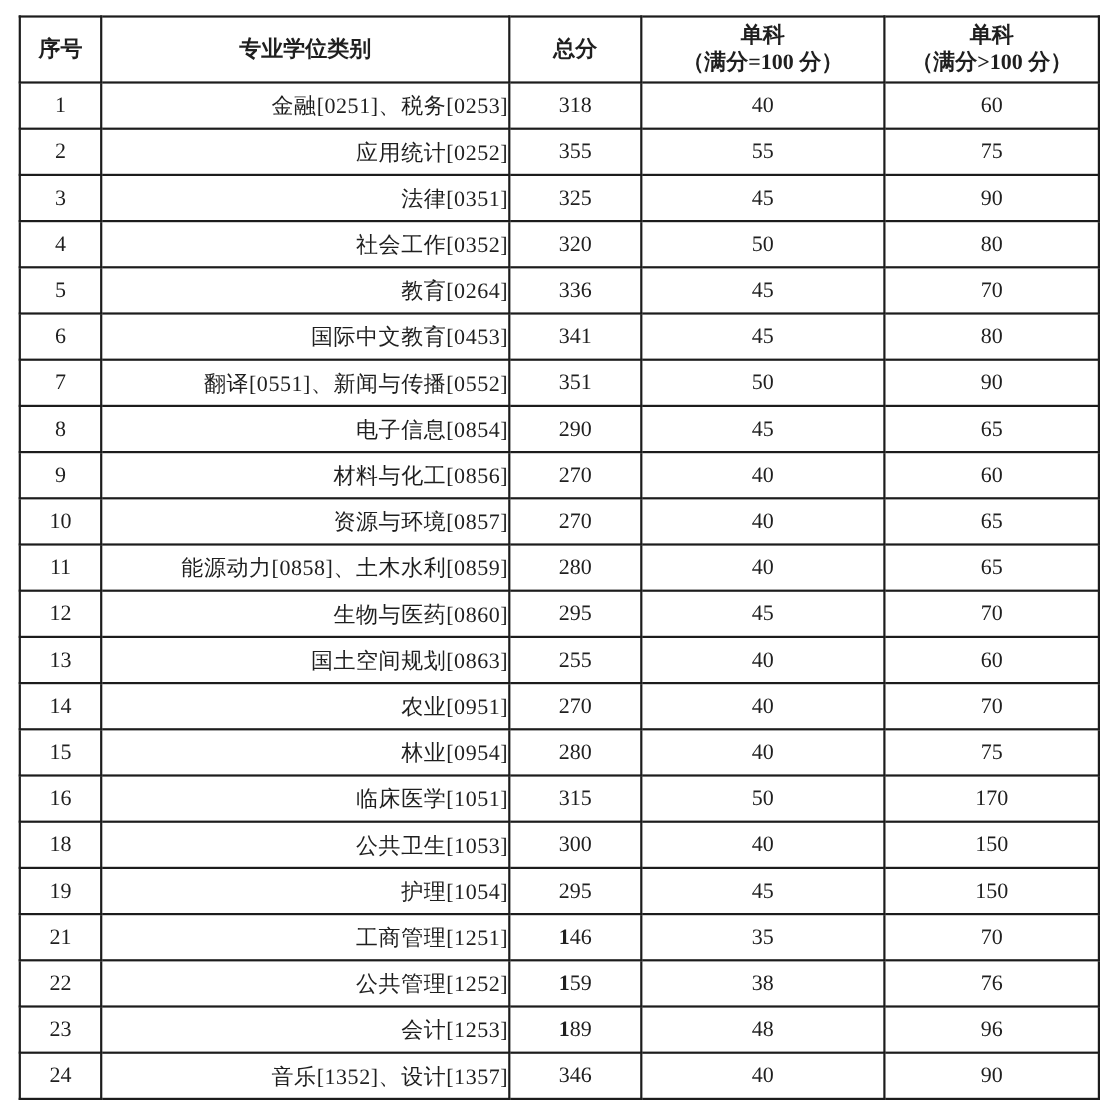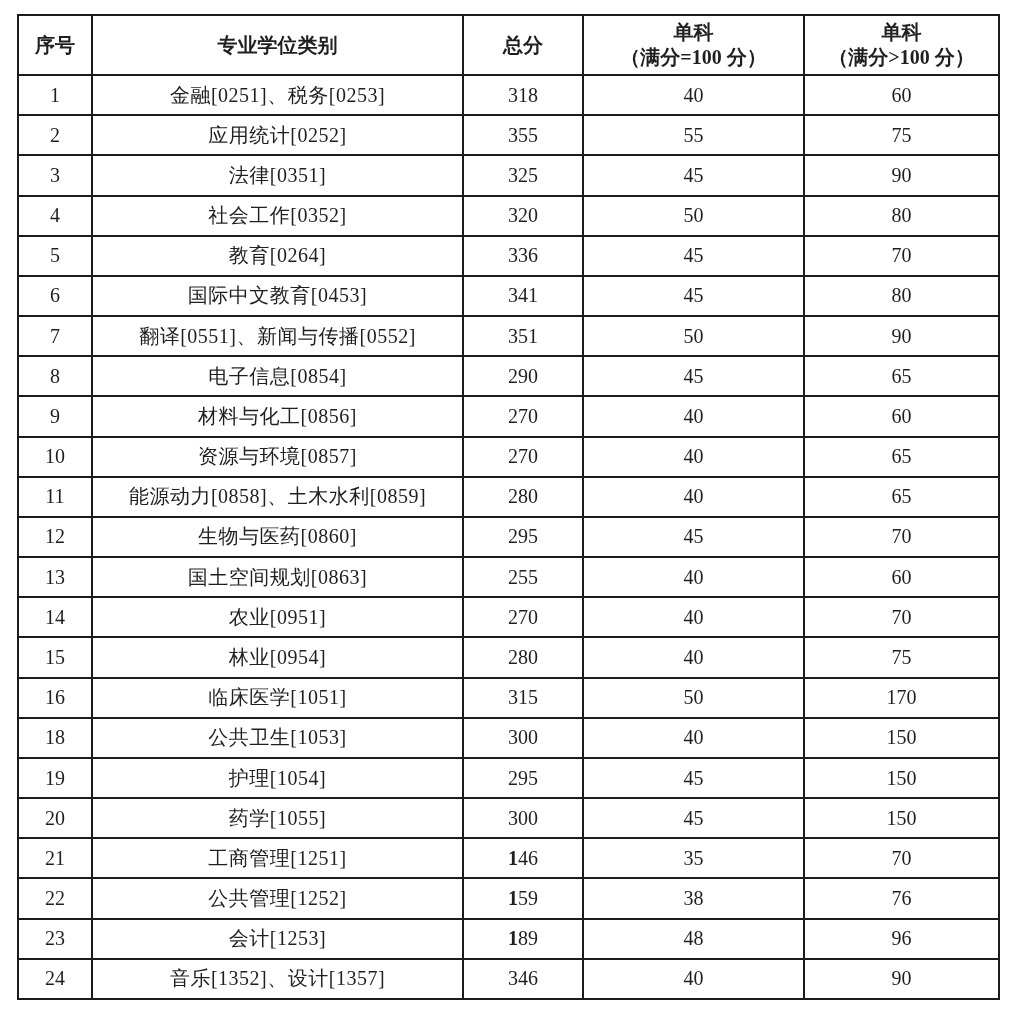--- a/index.html
+++ b/index.html
@@ -38,21 +38,21 @@
   thead tr { height: 60px; }
   tbody tr { height: 38.58px; }
   th {
     font-weight: bold;
     font-size: 20px;
     text-align: center;
     line-height: 1.25;
   }
   td { font-size: 20px; }
   td.c-no { text-align: center; }
-  td.c-category { text-align: center; padding-left: 7px; letter-spacing: 0.5px; }
+  td.c-category { text-align: right; padding-left: 7px; letter-spacing: 0.5px; }
   td.c-num { text-align: center; }
   .hdr-two-line span { display: block; }
   b.lead-digit { font-weight: bold; }
 </style>
 </head>
 <body>
 
 <div class="page">
   <table class="score-table">
     <colgroup>
@@ -198,27 +198,20 @@
           <td class="c-num">150</td>
         </tr>
         <tr>
           <td class="c-no">19</td>
           <td class="c-category">护理[1054]</td>
           <td class="c-num">295</td>
           <td class="c-num">45</td>
           <td class="c-num">150</td>
         </tr>
         <tr>
-          <td class="c-no">20</td>
-          <td class="c-category">药学[1055]</td>
-          <td class="c-num">300</td>
-          <td class="c-num">45</td>
-          <td class="c-num">150</td>
-        </tr>
-        <tr>
           <td class="c-no">21</td>
           <td class="c-category">工商管理[1251]</td>
           <td class="c-num"><b class="lead-digit">1</b>46</td>
           <td class="c-num">35</td>
           <td class="c-num">70</td>
         </tr>
         <tr>
           <td class="c-no">22</td>
           <td class="c-category">公共管理[1252]</td>
           <td class="c-num"><b class="lead-digit">1</b>59</td>

